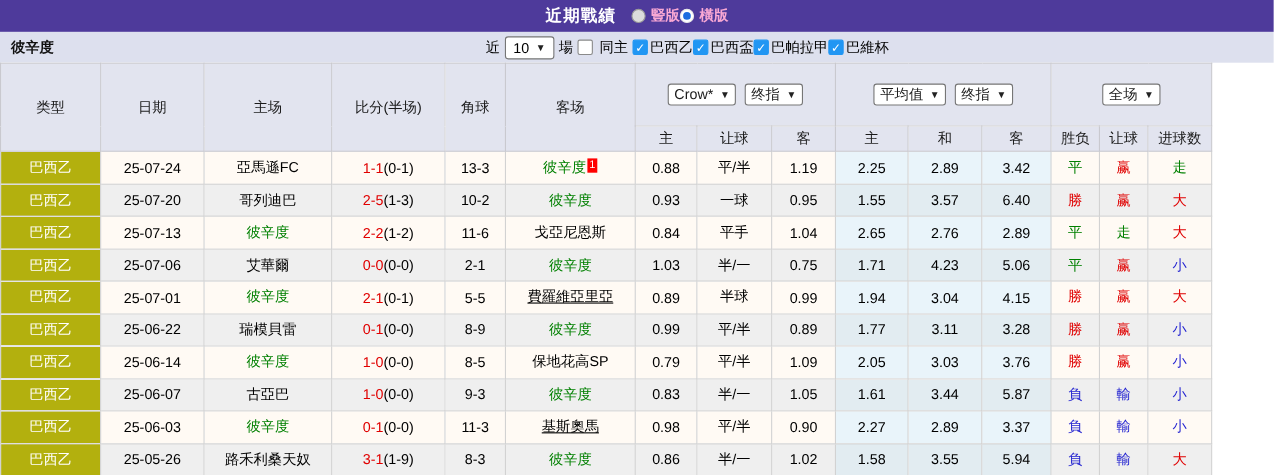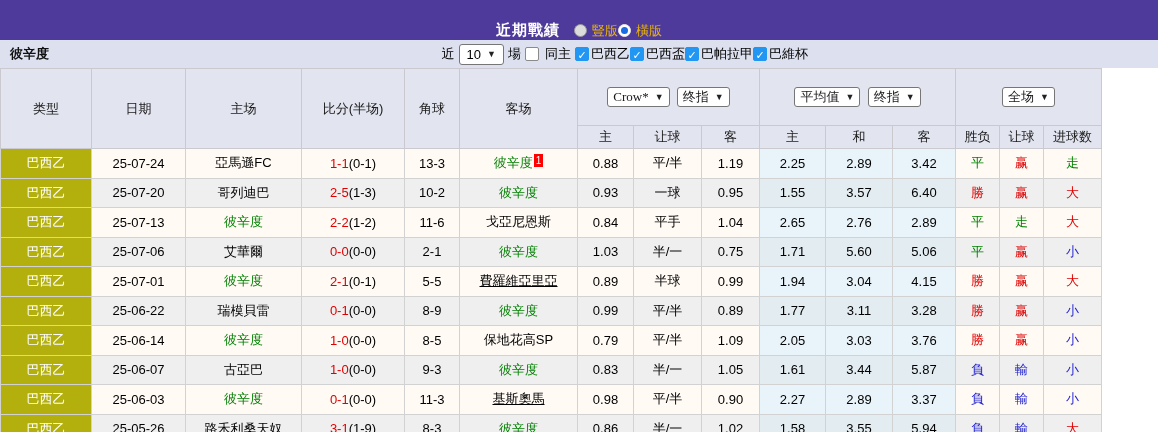--- a/index.html
+++ b/index.html
@@ -1,43 +1,43 @@
 <!DOCTYPE html>
 <html><head>
 <meta charset="utf-8">
 <style>
   * { margin:0; padding:0; box-sizing:border-box; }
   html,body { width:1158px; height:432px; overflow:hidden; background:#fff;
     font-family:"Liberation Sans","DejaVu Sans",sans-serif; font-size:13px; color:#000; }
 
   
-  .topbar { height:40px; background:#4e3a9b; display:flex; align-items:flex-end; justify-content:center; gap:14px; }
+  .topbar { height:29px; background:#4e3a9b; display:flex; align-items:center; justify-content:center; gap:14px; }
   .topbar-title { color:#fff; font-weight:bold; font-size:15px; letter-spacing:1px; }
-  .radio-item { display:inline-flex; align-items:center; gap:5px; color:#eab308; cursor:pointer; }
+  .radio-item { display:inline-flex; align-items:center; gap:5px; color:#f9a8d4; cursor:pointer;font-weight:bold; }
   .radio-circle { width:13px; height:13px; border-radius:50%; background:#dcdcdc; border:1px solid #9a9a9a; display:inline-block; position:relative; }
   .radio-circle.sel { background:#fff; border:1px solid #e8e8e8; }
   .radio-circle.sel::after { content:""; position:absolute; left:2px; top:2px; width:7px; height:7px; border-radius:50%; background:#1b6ce0; }
 
   
   .filterbar { height:28px; background:#dde0ee; display:flex; align-items:center; padding:0 10px; }
   .team-name { font-weight:bold; color:#111; }
   .filter-controls { margin-left:auto; margin-right:340px; display:flex; align-items:center; gap:4px; white-space:nowrap; }
   .fake-select { display:inline-flex; align-items:center; gap:6px; background:#fff; border:1px solid #767676; border-radius:3px; padding:1px 7px; line-height:17px; cursor:pointer; }
   .fake-select .arrow { font-size:9px; color:#222; }
   .checkbox { display:inline-block; width:14px; height:14px; border:1px solid #8a8a8a; border-radius:2px; background:#fff; vertical-align:-2px; margin-right:2px; cursor:pointer; }
   .checkbox.checked { background:#2196f3; border-color:#2196f3; color:#fff; font-size:11px; line-height:14px; text-align:center; font-weight:bold; }
   .league-check { display:inline-flex; align-items:center; cursor:pointer; }
 
   
   table { border-collapse:collapse; width:1101px; table-layout:fixed; background:#fff; }
   th, td { border:1px solid #c9c9cf; text-align:center; font-weight:normal; overflow:hidden; white-space:nowrap; }
   thead th { background:#e2e4ef; color:#1a1a1a; }
   thead tr.hrow1 th { height:24px; }
   thead tr.hrow2 th { height:23px; }
-  .hdr-select-cell { padding:18px 2px;font-family:Liberation Serif, serif; }
+  .hdr-select-cell { padding:18px 2px; }
   .hdr-select-cell .fake-select { padding:0 5px; margin:0 2px; line-height:18px; background:#fff; }
   tbody tr { height:29.5px; }
   tbody tr:nth-child(odd)  td { background:#fffaf4; border-color:#d2d2d2; }
   tbody tr:nth-child(even) td { background:#efefef; border-color:#d2d2d2; }
   tbody tr:nth-child(odd)  td.blue-col { background:#e9f4fa; }
   tbody tr:nth-child(even) td.blue-col { background:#e2ecf1; }
   td.league { background:#b3b00e !important; color:#fff; border-top-color:#fff; border-bottom-color:#fff; }
   td.team-cell { cursor:pointer; }
   .t-green { color:#008000; }
   .t-black { color:#000; }
@@ -215,21 +215,21 @@
         <td class="league">巴西乙</td>
         <td>25-07-06</td>
         <td class="team-cell"><span class="t-black">艾華爾</span></td>
         <td><span class="score-ft">0-0</span><span class="score-ht">(0-0)</span></td>
         <td>2-1</td>
         <td class="team-cell"><span class="t-green">彼辛度</span></td>
         <td>1.03</td>
         <td>半/一</td>
         <td>0.75</td>
         <td class="blue-col">1.71</td>
-        <td class="blue-col">5.60</td>
+        <td class="blue-col">4.23</td>
         <td class="blue-col">5.06</td>
         <td class="c-green">平</td>
         <td class="c-red">赢</td>
         <td class="c-blue">小</td>
       </tr>
       <tr>
         <td class="league">巴西乙</td>
         <td>25-07-01</td>
         <td class="team-cell"><span class="t-green">彼辛度</span></td>
         <td><span class="score-ft">2-1</span><span class="score-ht">(0-1)</span></td>

